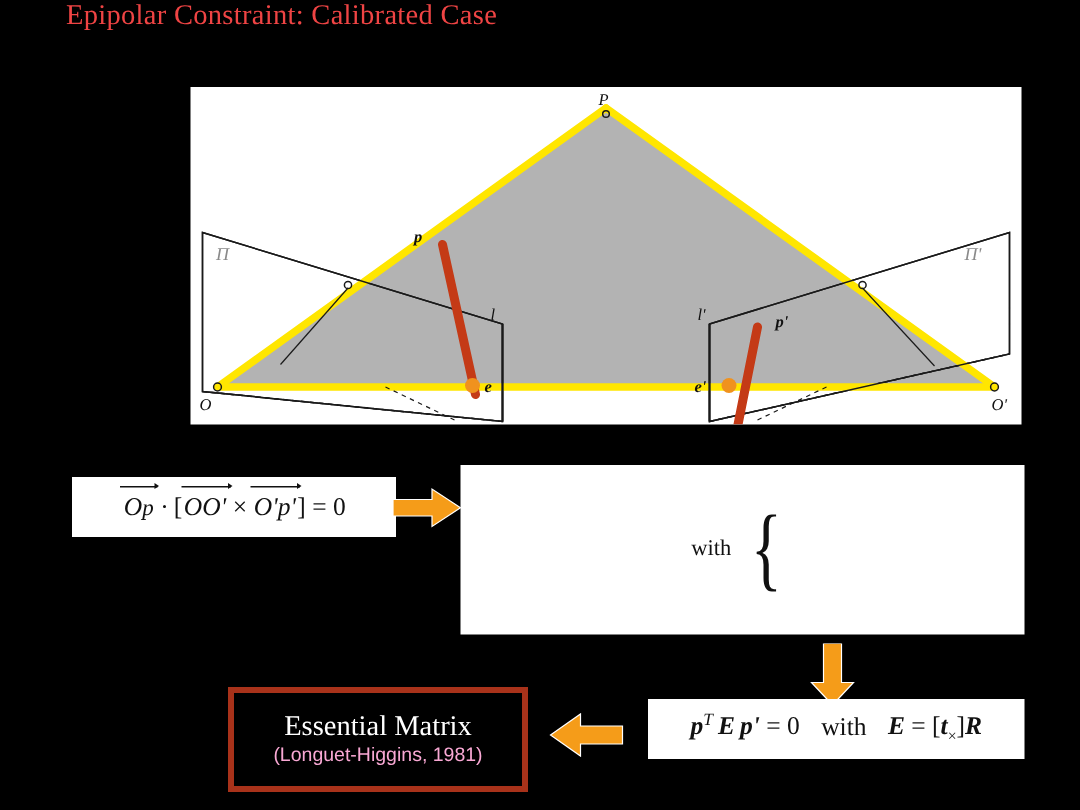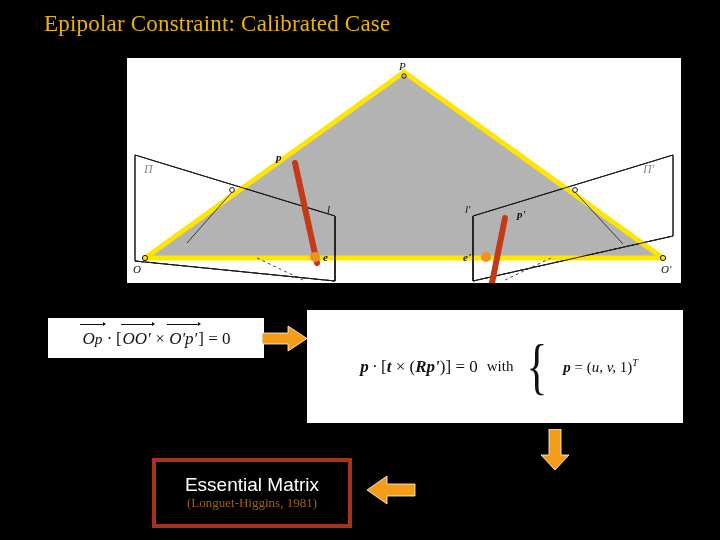--- a/index.html
+++ b/index.html
@@ -18,24 +18,24 @@
     position: absolute;
     left: 0; top: 0;
     width: 720px; height: 540px;
     background: #000000;
   }
 
   
   .title {
     position: absolute;
     left: 44px;
-    top: 11px;
-    font-family: "Liberation Serif", serif;
-    font-size: 23px;
-    color: #eab308;
+    top: 0;
+    font-family: "Liberation Serif", serif;
+    font-size: 19px;
+    color: #ef4444;
     white-space: nowrap;
     letter-spacing: 0.2px;
   }
 
   
   .figure {
     position: absolute;
     left: 127px;
     top: 58px;
     width: 554px;
@@ -136,27 +136,27 @@
     border: 4px solid #a8321a;
     box-sizing: border-box;
     display: flex;
     flex-direction: column;
     align-items: center;
     justify-content: center;
   }
   #essential-box .line1 {
     color: #ffffff;
     font-size: 19px;
+    font-family: Liberation Serif, serif;
+    line-height: 1.05;
+  }
+  #essential-box .line2 {
+    color: #f9a8d4;
+    font-size: 13px;
     font-family: Liberation Sans, sans-serif;
-    line-height: 1.05;
-  }
-  #essential-box .line2 {
-    color: #a16207;
-    font-size: 13px;
-    font-family: Liberation Serif, serif;
     line-height: 1.1;
     margin-top: 1px;
   }
 
   
   .arrow { position: absolute; }
   #arrow-right-1 { left: 262px; top: 325px; width: 46px; height: 27px; }
   #arrow-down-1  { left: 540px; top: 429px; width: 30px; height: 42px; }
   #arrow-left-1  { left: 366px; top: 475px; width: 50px; height: 30px; }
 </style>
@@ -235,29 +235,23 @@
   </div>
 
   <div class="arrow" id="arrow-right-1">
     <svg width="46" height="27" viewBox="0 0 46 27">
       <polygon points="0,8 26,8 26,1 45,13.5 26,26 26,19 0,19" fill="#f59c19" stroke="#ffffff" stroke-width="0.8"></polygon>
     </svg>
   </div>
 
   <div class="eqbox" id="eq-box-2">
     <div class="eq2-wrap">
-      <span class="eq-inline">
-        <span class="bold-it">p</span><span class="rm"> · [</span><span class="bold-it">t</span><span class="rm">&nbsp;×&nbsp;(</span><span class="cal">R</span><span class="bold-it">p'</span><span class="rm">)]&nbsp;= 0</span>
-      </span>
       <span class="eq2-with">with</span>
       <span class="eq2-brace">{</span>
       <div class="eq2-rows">
-        <div>
-          <span class="bold-it">p</span><span class="rm"> = (</span><span style="font-style:italic">u, v,</span><span class="rm"> 1)</span><span class="sup">T</span>
-        </div>
       </div>
     </div>
   </div>
 
   <div class="arrow" id="arrow-down-1">
     <svg width="30" height="42" viewBox="0 0 30 42">
       <polygon points="9,0 21,0 21,26 29,26 15,41 1,26 9,26" fill="#f59c19" stroke="#ffffff" stroke-width="0.8"></polygon>
     </svg>
   </div>
 
@@ -265,14 +259,21 @@
     <div class="line1">Essential Matrix</div>
     <div class="line2">(Longuet-Higgins, 1981)</div>
   </div>
 
   <div class="arrow" id="arrow-left-1">
     <svg width="50" height="30" viewBox="0 0 50 30">
       <polygon points="49,9 21,9 21,1 1,15 21,29 21,21 49,21" fill="#f59c19" stroke="#ffffff" stroke-width="0.8"></polygon>
     </svg>
   </div>
 
+  <div class="eqbox" id="eq-box-3">
+    <span class="eq-inline">
+      <span class="bold-it">p</span><span class="sup">T</span><span class="cal"> E </span><span class="bold-it">p'</span><span class="rm">&nbsp;= 0</span>
+      <span class="rm" style="padding:0 10px">with</span>
+      <span class="cal">E</span><span class="rm"> = [</span><span class="bold-it">t</span><span class="sub">×</span><span class="rm">]</span><span class="cal">R</span>
+    </span>
+  </div>
 
 </div>
 
 </body></html>

